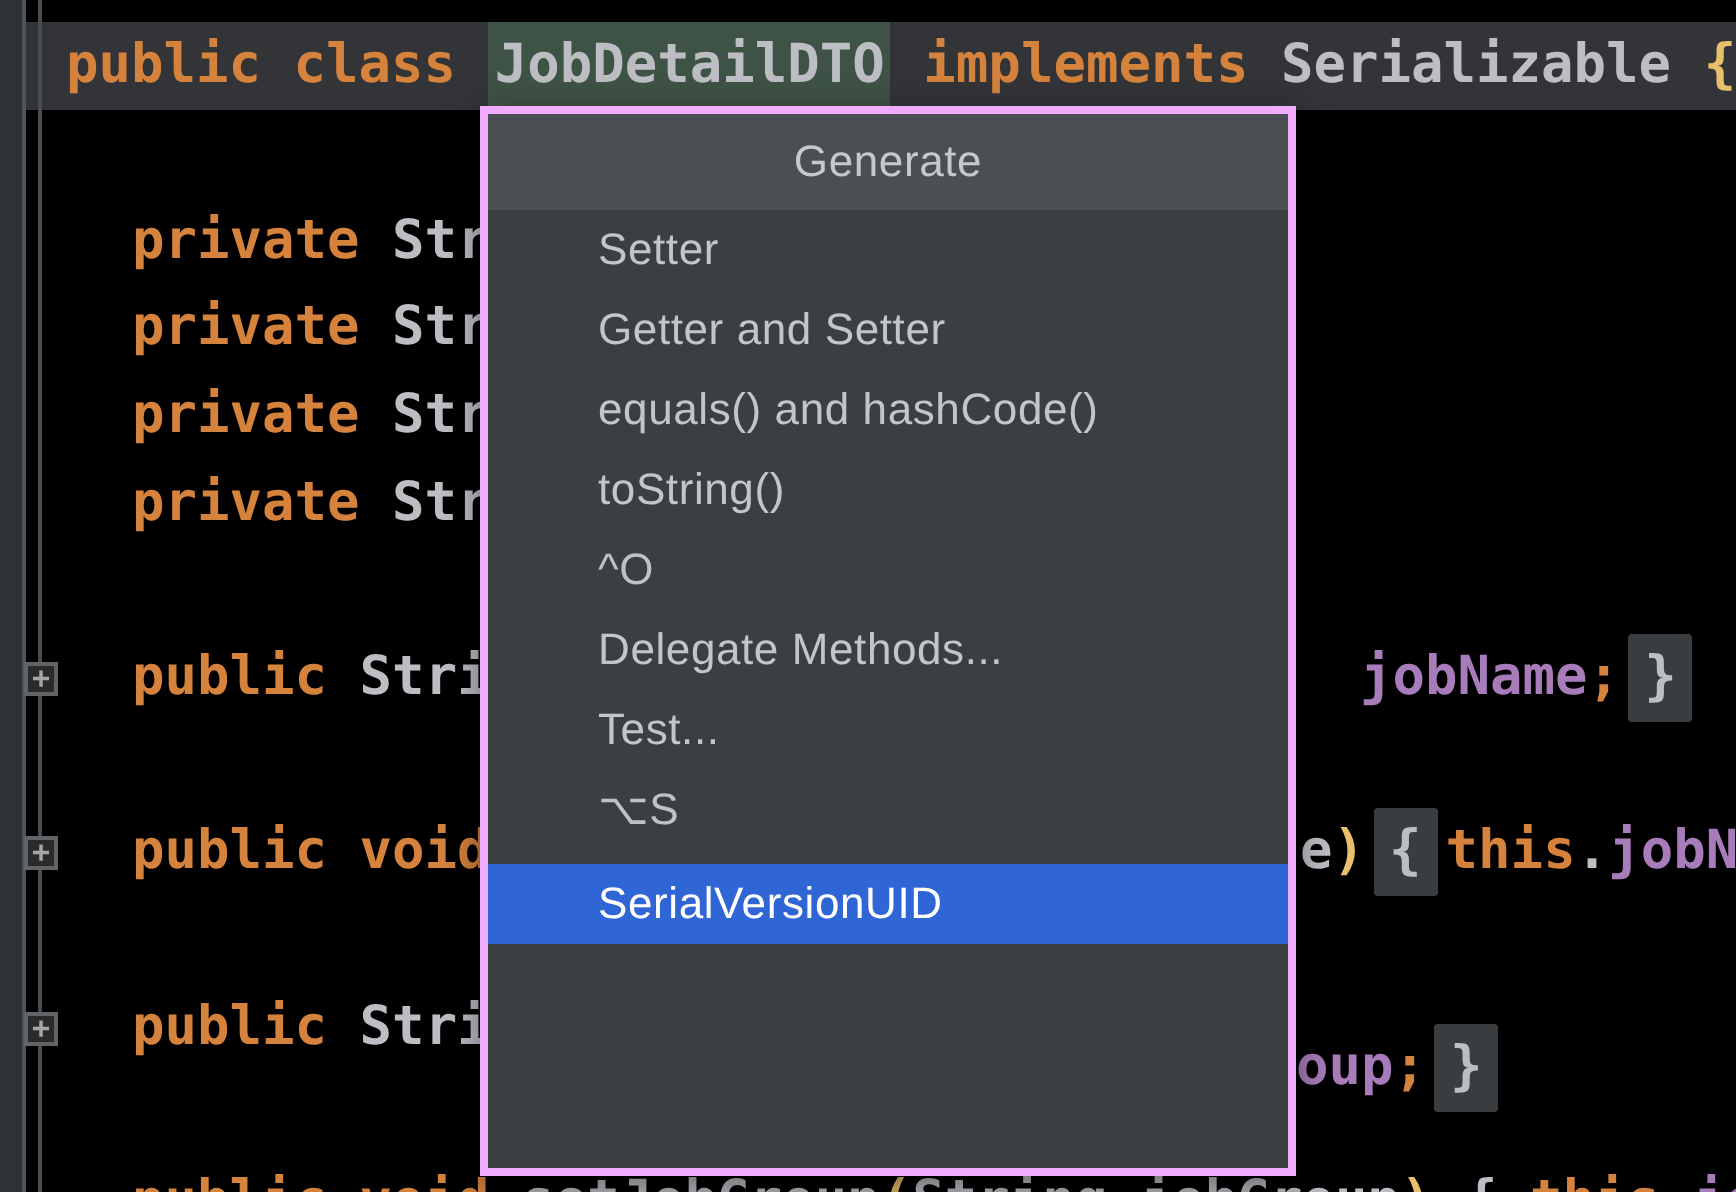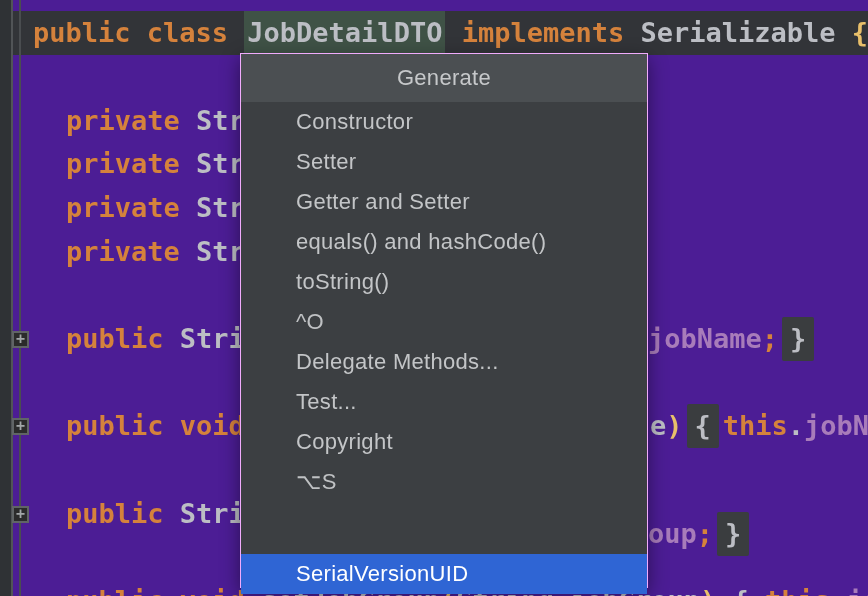--- a/index.html
+++ b/index.html
@@ -1,17 +1,17 @@
 <!DOCTYPE html>
 <html><head>
 <meta charset="utf-8">
 <style>
   html,body{margin:0;padding:0;background:#2B2B2B;}
   #stage{position:relative;width:868px;height:596px;overflow:hidden;
-         background:#4c1d95;font-family:"Liberation Sans",sans-serif;}
+         background:#000000;font-family:"Liberation Sans",sans-serif;}
 
   
   .left-strip{position:absolute;left:0;top:0;bottom:0;width:11px;background:#2F3235;
               border-right:2px solid #515457;}
   .gutter-line{position:absolute;left:19px;top:0;bottom:0;width:2px;background:#4A4D50;}
   .caret-band{position:absolute;left:13px;right:0;top:11px;height:44px;background:#323438;}
 
   .fold-box{position:absolute;left:12px;width:17px;height:17px;box-sizing:border-box;
             border:2px solid #606466;background:#2B2B2B;color:#A2A6A8;
             font:bold 15px/13px "DejaVu Sans Mono",monospace;text-align:center;z-index:3;}
@@ -23,65 +23,62 @@
   .tk-kw{color:#D5823C;}
   .tk-type{color:#BCBEC4;}
   .tk-plain{color:#BCBEC4;}
   .tk-field{color:#A87CBA;}
   .tk-yellow{color:#E8BF6A;}
   .tk-hl{background:#3F5246;padding:6px 3px;}
   .tk-box{background:#3A3D3F;display:inline-block;padding:0 8px;margin:0 4px;border-radius:2px;}
 
   
   .popup{position:absolute;left:240px;top:53px;width:408px;height:535px;box-sizing:border-box;
-         background:#3C3F42;border:1px solid #f0abfc;z-index:10;
+         background:#3C3F42;border:4px solid #f0abfc;z-index:10;
          box-shadow:0 6px 18px rgba(0,0,0,0.45);}
   .popup-header{height:48px;line-height:48px;background:#4B4F52;color:#C6C8CA;
                 text-align:center;font-size:22px;letter-spacing:.3px;}
   .menu-item{height:40px;display:flex;align-items:center;justify-content:space-between;
              padding:0 20px 0 55px;color:#C3C5C7;font-size:22px;letter-spacing:.3px;
              white-space:nowrap;}
   .menu-item .shortcut{color:#BFC1C3;}
-  .menu-item.selected{background:#2F65D4;color:#FFFFFF;margin-top:45px;}
+  .menu-item.selected{background:#2F65D4;color:#FFFFFF;}
   .menu-spacer{height:7px;}
 </style>
 </head>
 <body>
 
 <div id="stage">
   <div class="caret-band"></div>
   <div class="left-strip"></div>
   <div class="gutter-line"></div>
 
   <div id="code-layer">
       <div class="code-line" style="left: 33px; top: 11px;"><span class="tk-kw">public class </span><span class="tk-type tk-hl">JobDetailDTO</span><span class="tk-plain"> </span><span class="tk-kw">implements</span><span class="tk-type"> Serializable </span><span class="tk-yellow">{</span></div>
       <div class="code-line" style="left: 66px; top: 99px;"><span class="tk-kw">private</span><span class="tk-type"> Str</span></div>
       <div class="code-line" style="left: 66px; top: 142px;"><span class="tk-kw">private</span><span class="tk-type"> Str</span></div>
       <div class="code-line" style="left: 66px; top: 186px;"><span class="tk-kw">private</span><span class="tk-type"> Str</span></div>
       <div class="code-line" style="left: 66px; top: 230px;"><span class="tk-kw">private</span><span class="tk-type"> Str</span></div>
       <div class="code-line" style="left: 66px; top: 317px;"><span class="tk-kw">public</span><span class="tk-type"> Stri</span></div>
-      <div class="code-line" style="left: 648px; top: 317px;"><span class="tk-field">jobName</span><span class="tk-kw">;</span><span class="tk-plain tk-box">}</span></div>
+      <div class="code-line" style="left: 680px; top: 317px;"><span class="tk-field">jobName</span><span class="tk-kw">;</span><span class="tk-plain tk-box">}</span></div>
       <div class="code-line" style="left: 66px; top: 404px;"><span class="tk-kw">public void</span></div>
       <div class="code-line" style="left: 650px; top: 404px;"><span class="tk-plain">e</span><span class="tk-yellow">)</span><span class="tk-plain tk-box">{</span><span class="tk-kw">this</span><span class="tk-plain">.</span><span class="tk-field">jobNa</span></div>
       <div class="code-line" style="left: 66px; top: 492px;"><span class="tk-kw">public</span><span class="tk-type"> Stri</span></div>
       <div class="code-line" style="left: 648px; top: 512px;"><span class="tk-field">oup</span><span class="tk-kw">;</span><span class="tk-plain tk-box">}</span></div>
       <div class="code-line" style="left: 66px; top: 579px;"><span class="tk-kw">public void </span><span class="tk-plain">setJobGroup</span><span class="tk-yellow">(</span><span class="tk-plain">String jobGroup</span><span class="tk-yellow">)</span><span class="tk-plain"> { </span><span class="tk-kw">this</span><span class="tk-field">.jobGroup</span></div>
     </div>
   <div id="gutter-layer">
       <div class="fold-box" style="top: 331px;">+</div>
       <div class="fold-box" style="top: 418px;">+</div>
       <div class="fold-box" style="top: 506px;">+</div>
     </div>
 
   <div class="popup">
     <div class="popup-header">Generate</div>
     <div id="menu-items">
-        <div class="menu-item">
-          <span>Constructor</span>
-        </div>
         <div class="menu-item">
           <span>Setter</span>
         </div>
         <div class="menu-item">
           <span>Getter and Setter</span>
         </div>
         <div class="menu-item">
           <span>equals() and hashCode()</span>
         </div>
         <div class="menu-item">
@@ -90,23 +87,20 @@
         <div class="menu-item">
           <span class="shortcut">^O</span>
         </div>
         <div class="menu-item">
           <span>Delegate Methods...</span>
         </div>
         <div class="menu-item">
           <span>Test...</span>
         </div>
         <div class="menu-item">
-          <span>Copyright</span>
-        </div>
-        <div class="menu-item">
           <span class="shortcut">⌥S</span>
         </div>
         <div class="menu-spacer"></div>
         <div class="menu-item selected">
           <span>SerialVersionUID</span>
         </div>
       </div>
   </div>
 </div>
 

